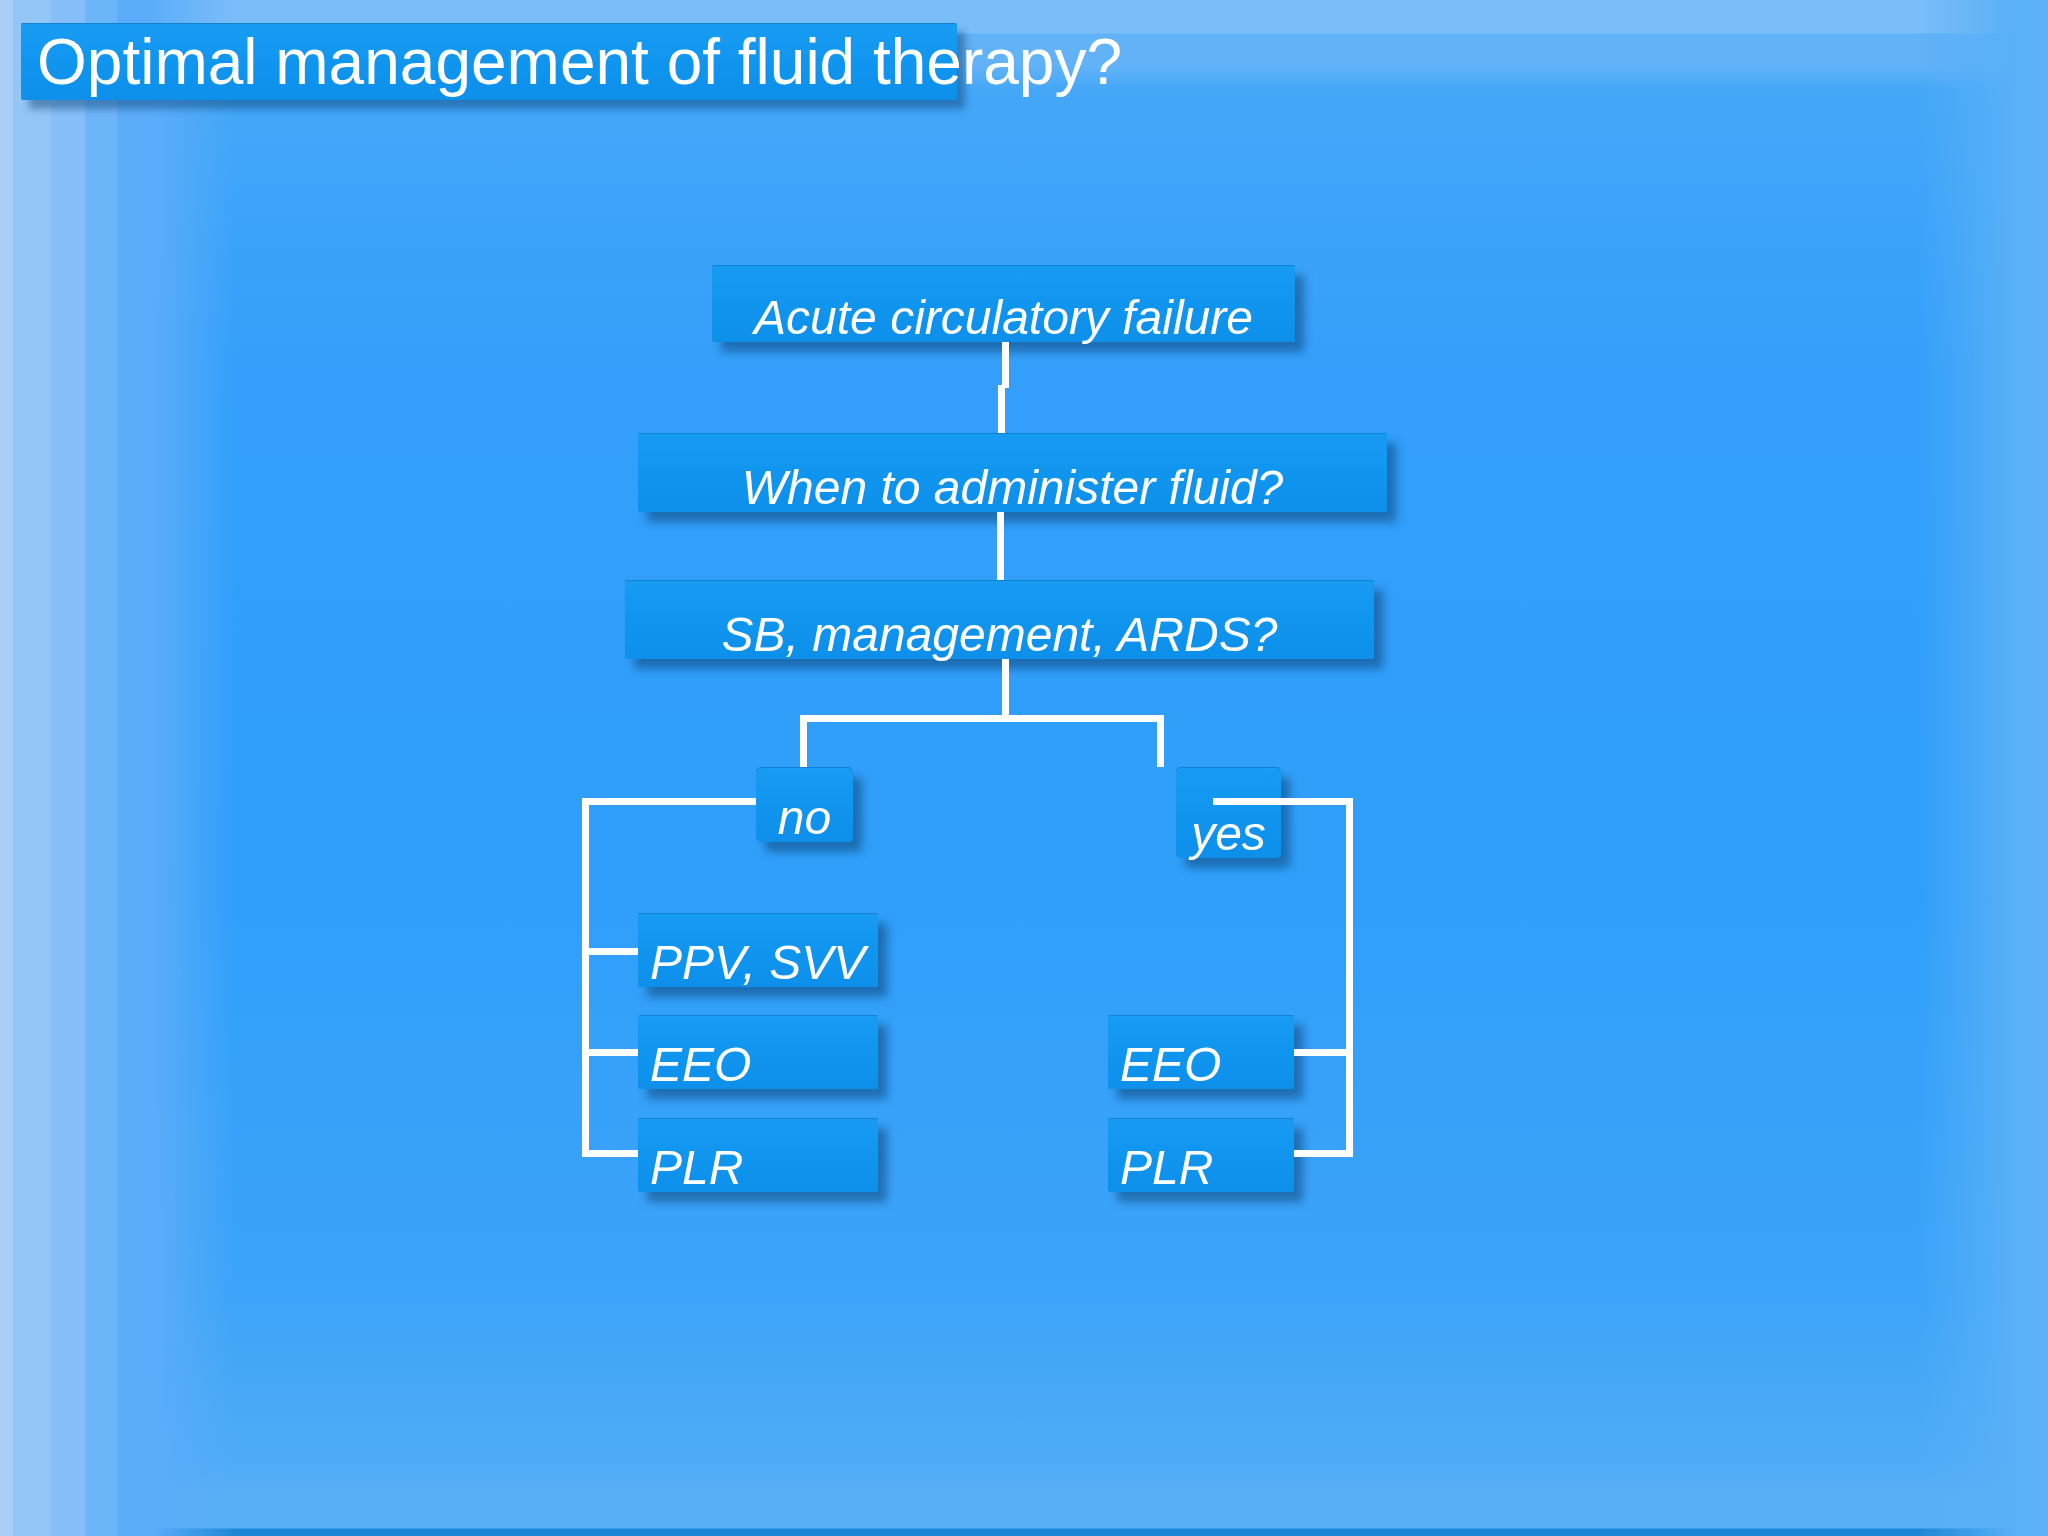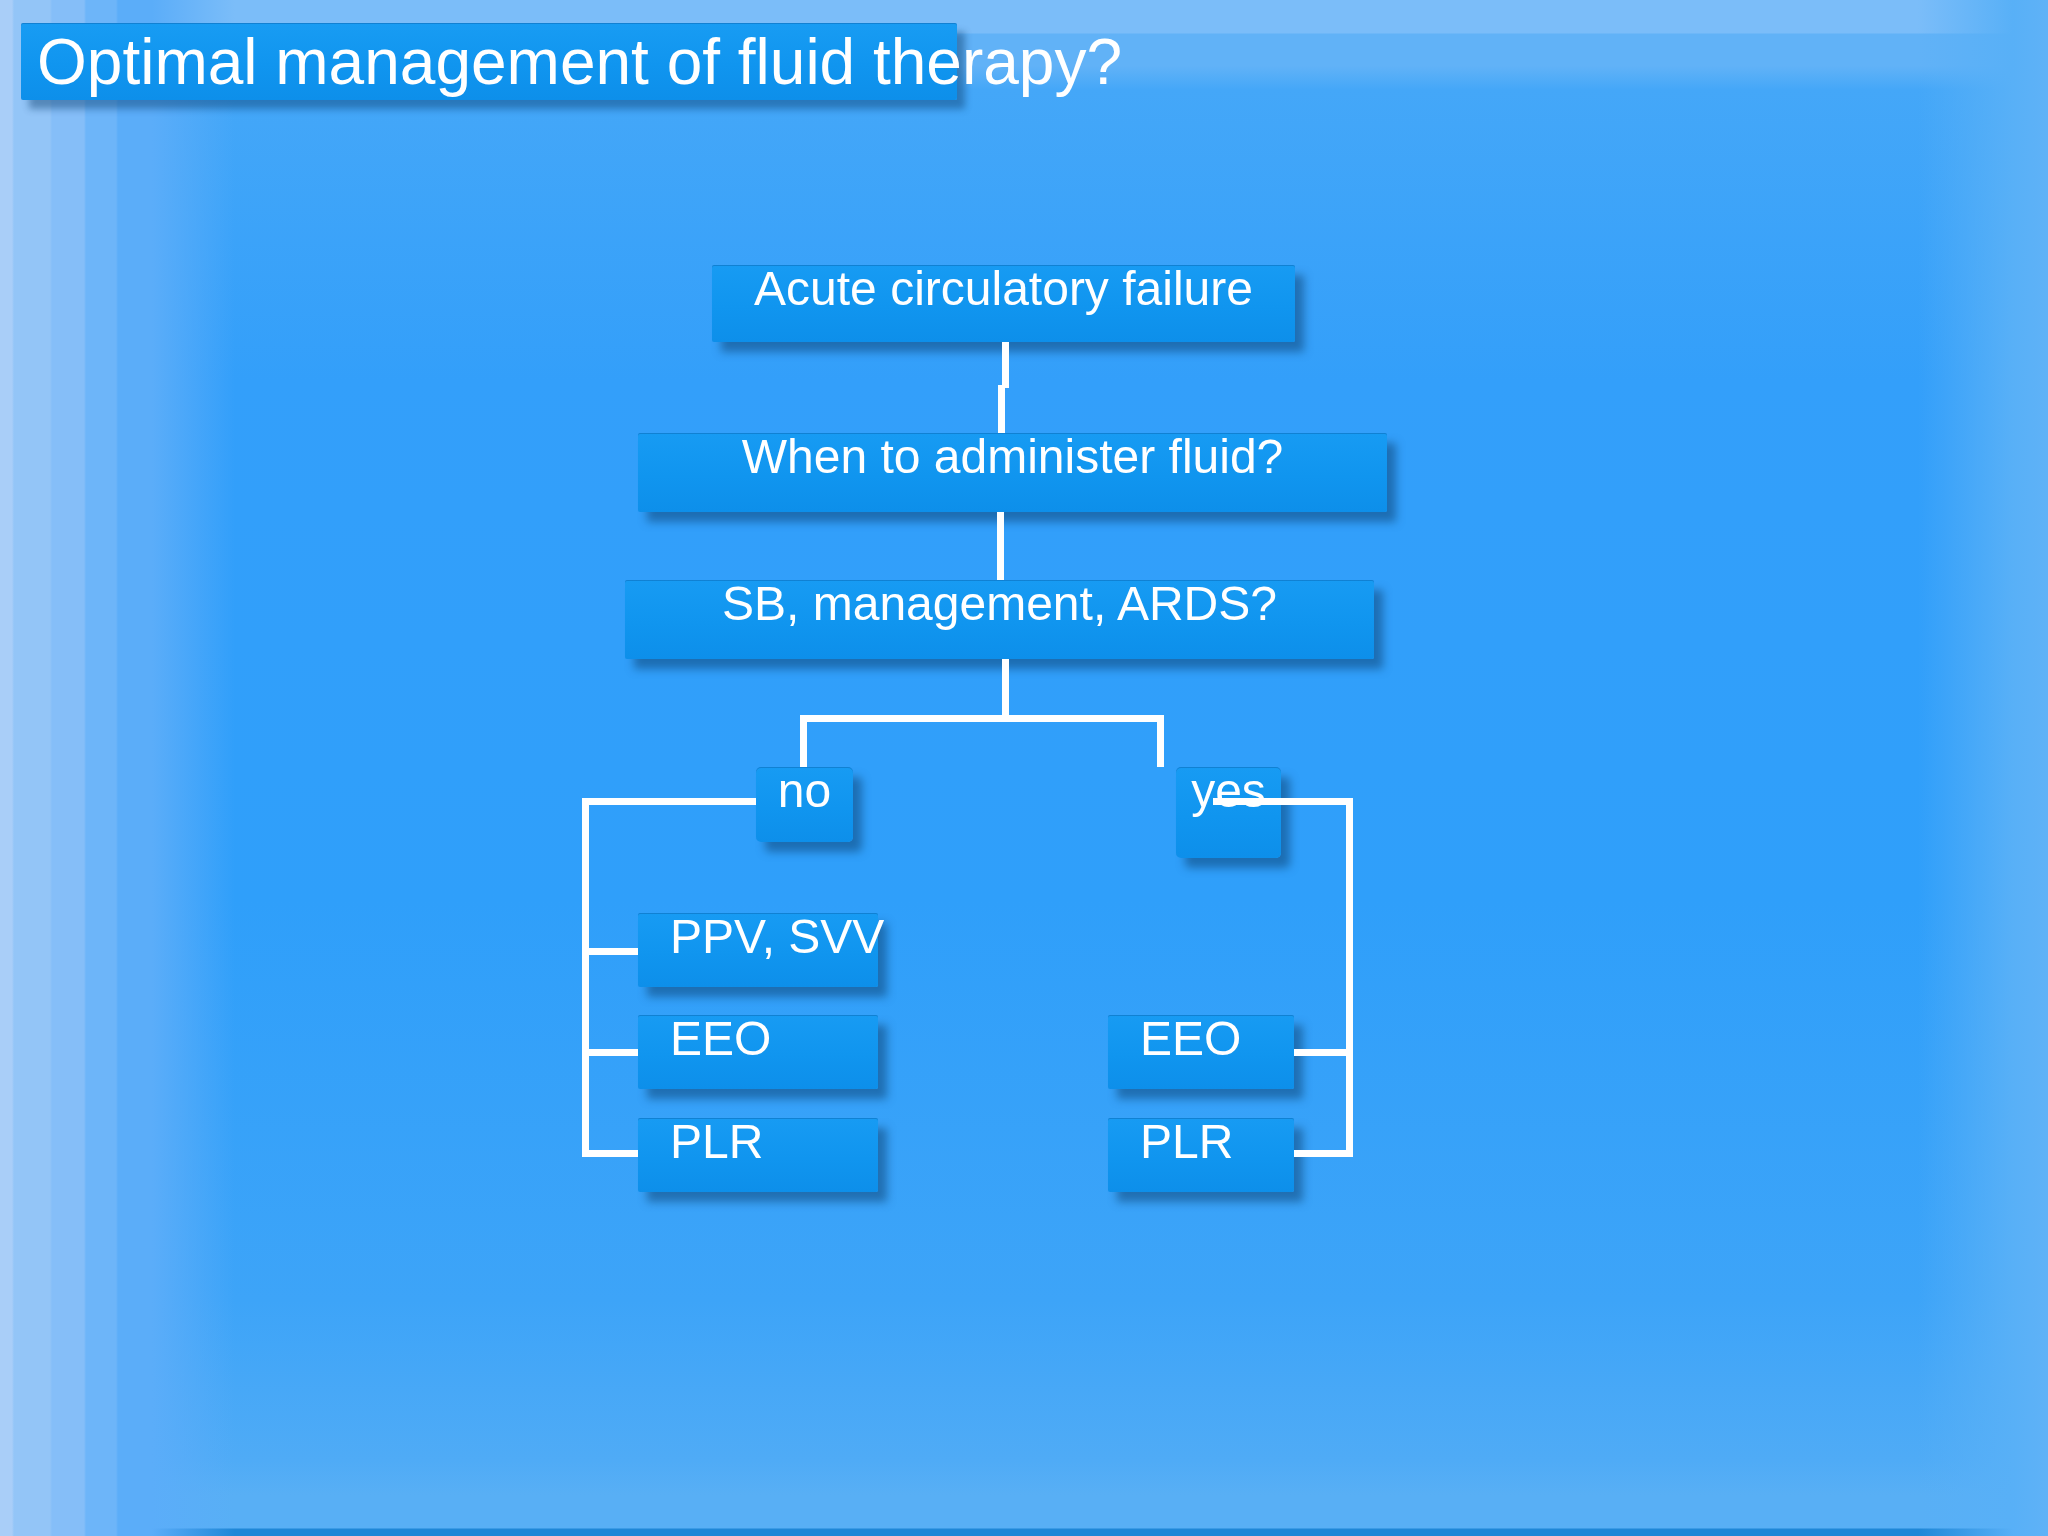--- a/index.html
+++ b/index.html
@@ -25,27 +25,28 @@
       rgba(91,173,249,0) 235px);
   }
   
   .bg-right{
     position:absolute;right:0;top:0;width:130px;height:1536px;pointer-events:none;
     background:linear-gradient(90deg, rgba(95,178,247,0) 0px, #58b0f7 95px, #5fb2f7 130px);
   }
   .node{
     position:absolute;box-sizing:border-box;
     background:linear-gradient(180deg,#179bf3 0%,#1095ef 55%,#0d8fea 100%);
-    color:#fff;display:flex;align-items:flex-start;
+    color:#fff;display:flex;align-items:flex-end;
     box-shadow: inset 0 1px 0 rgba(0,60,130,.28), 9px 10px 8px rgba(10,62,110,.5);
     font-size:48px;line-height:1;border-radius:2px;
     white-space:nowrap;
+    font-style:italic;
   }
   .node.center{justify-content:center;}
-  .node.left{justify-content:flex-start;padding-left:32px;}
+  .node.left{justify-content:flex-start;padding-left:12px;}
   .node.small{border-radius:5px;}
   .line{position:absolute;background:#fff;}
   .title{
     position:absolute;left:21px;top:23px;width:936px;height:77px;box-sizing:border-box;
     background:linear-gradient(180deg,#189cf3 0%,#1095ef 55%,#0d8fea 100%);
     color:#fff;display:flex;align-items:center;padding-left:16px;
     font-size:64px;border-radius:2px;
     box-shadow: inset 0 1px 0 rgba(0,60,130,.28), 8px 9px 7px rgba(10,62,110,.45);
     white-space:nowrap;
   }

